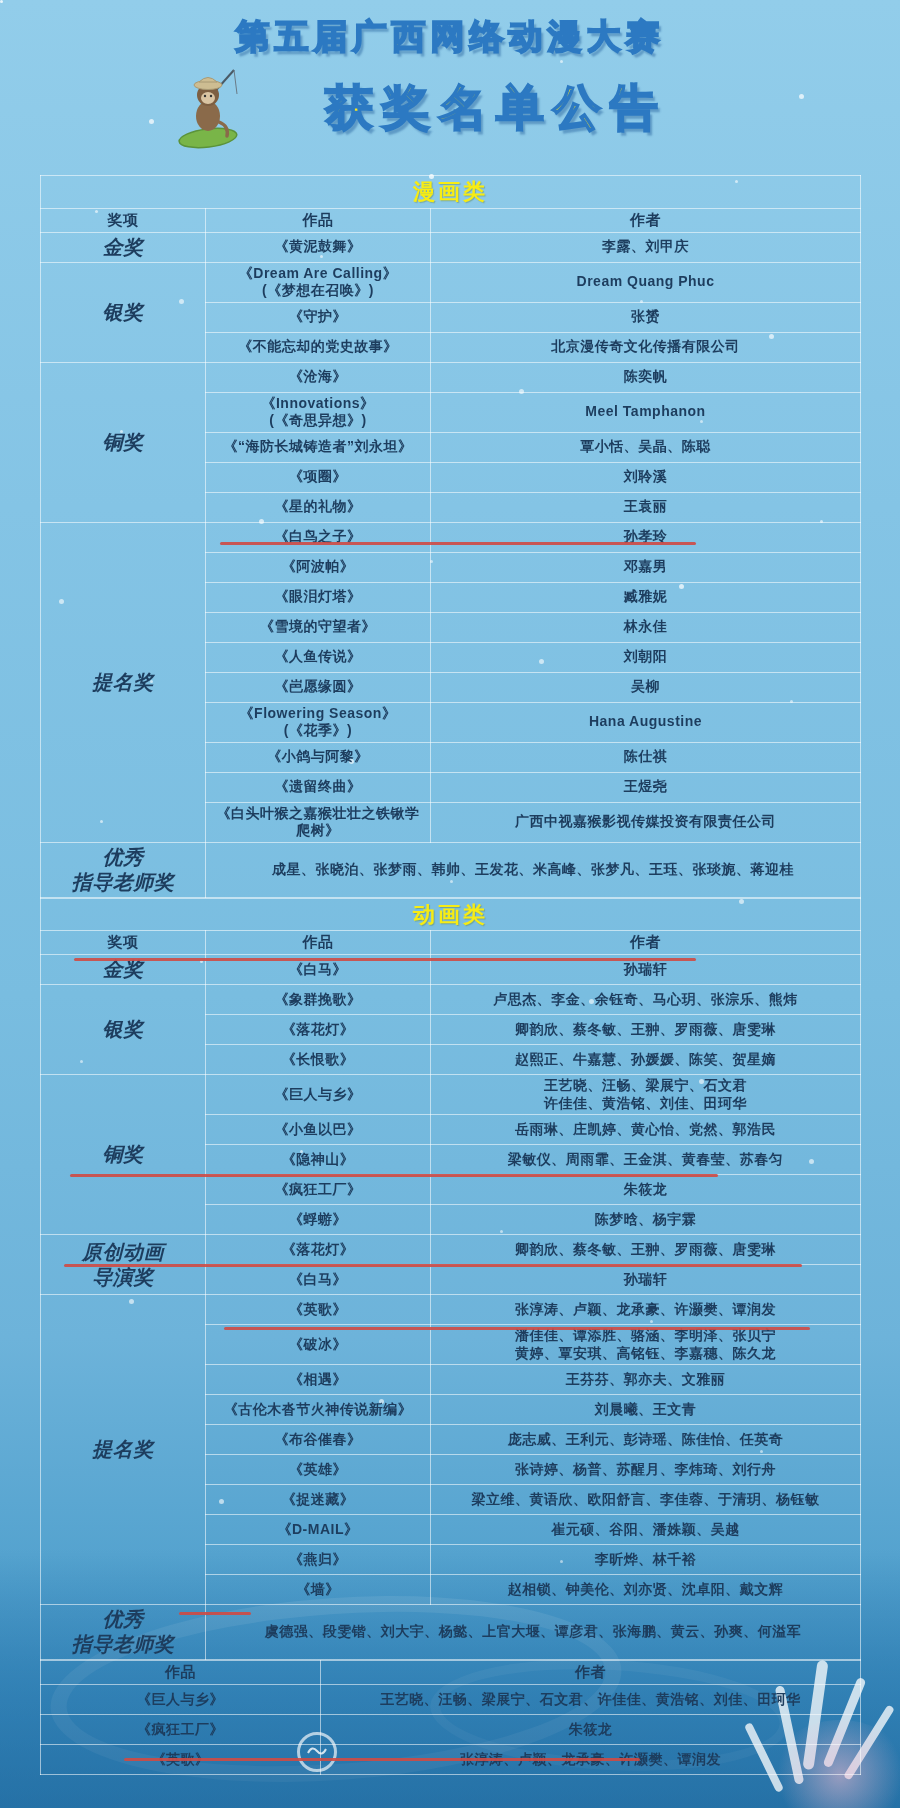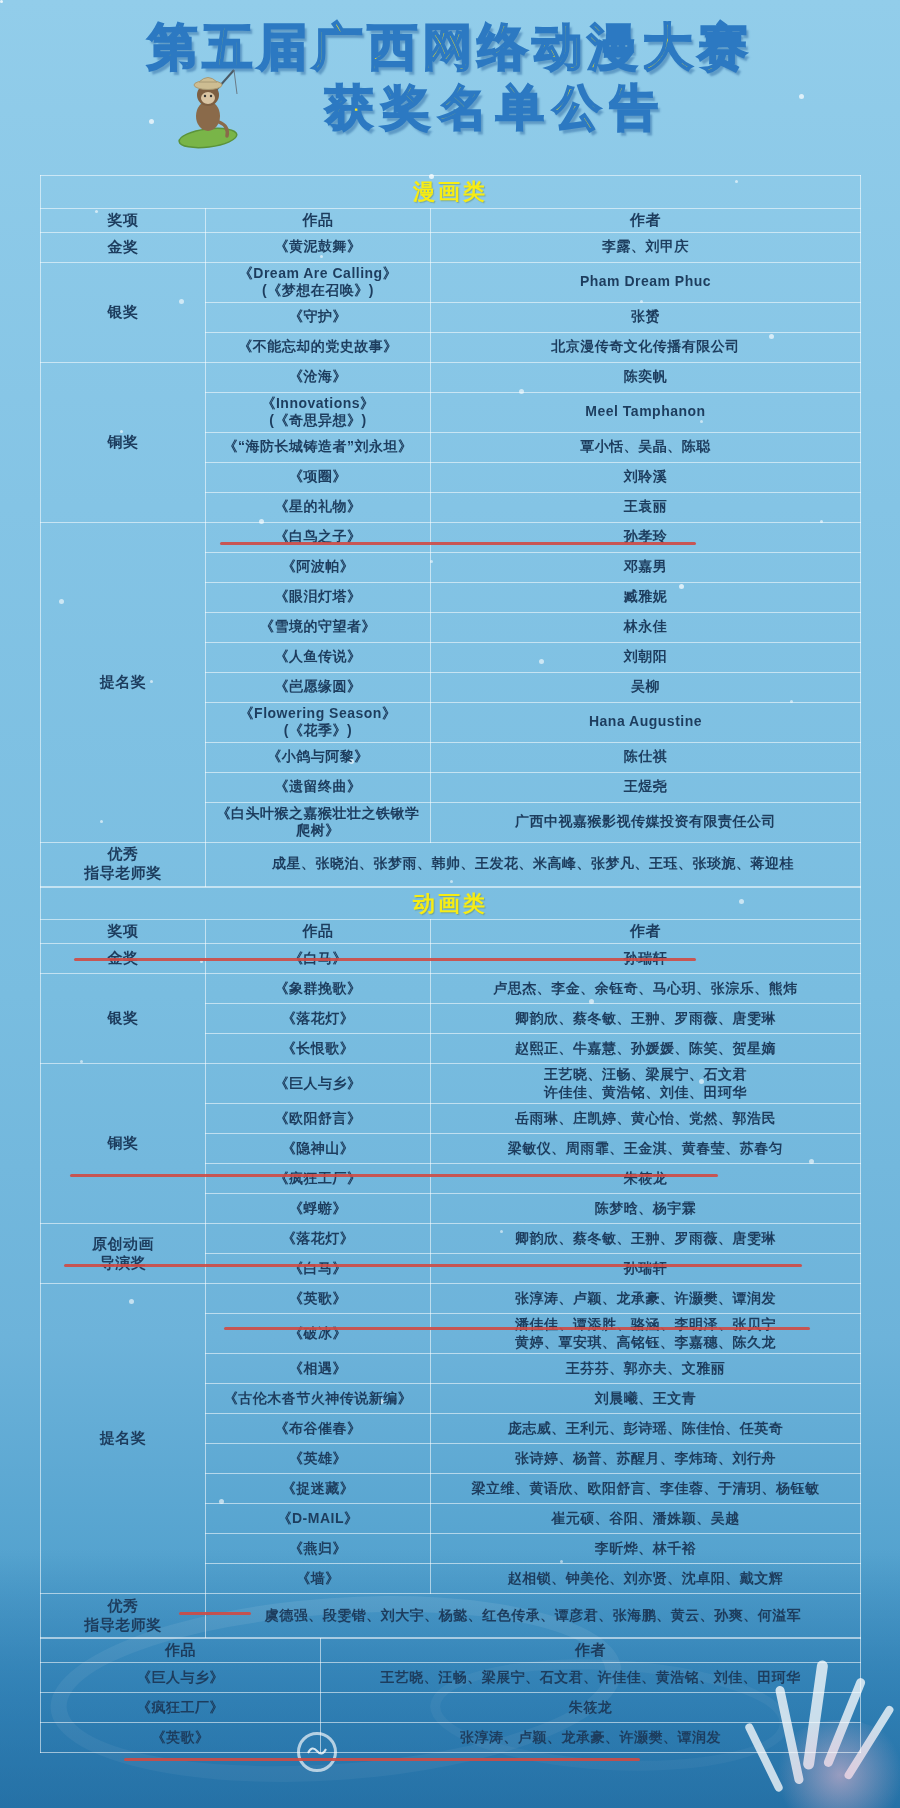--- a/index.html
+++ b/index.html
@@ -43,36 +43,36 @@
   .coral .b4{left:145px;top:60px;width:8px;height:85px;transform:rotate(32deg);}
   .coral .b5{left:40px;top:80px;width:8px;height:75px;transform:rotate(-26deg);}
   .pink-glow{position:absolute;left:770px;top:1720px;width:140px;height:110px;border-radius:50%;
     background:radial-gradient(circle,rgba(243,189,210,.55) 0%,rgba(243,189,210,0) 70%);}
   .watermark{position:absolute;left:297px;top:1732px;width:40px;height:40px;border:3px solid rgba(255,255,255,.65);
     border-radius:50%;box-sizing:border-box;}
   .watermark svg{position:absolute;left:5px;top:5px;}
   
   .title-line{position:absolute;left:0;right:0;text-align:center;font-weight:bold;color:#ffe81a;
     -webkit-text-stroke:2px #2c79c2;text-shadow:3px 4px 2px rgba(35,95,155,.45);}
-  .t1{top:14px;font-size:50px;letter-spacing:5px;}
+  .t1{top:14px;font-size:34px;letter-spacing:5px;}
   .t2{top:76px;font-size:48px;letter-spacing:9px;padding-left:92px;}
   .mascot{position:absolute;left:172px;top:62px;width:74px;height:92px;}
   
   #table-wrap{position:absolute;left:40px;top:175px;width:820px;}
   table.award-table{width:820px;border-collapse:collapse;table-layout:fixed;}
   .award-table td{border:1px solid rgba(255,255,255,.55);text-align:center;vertical-align:middle;
     color:#1d3d5e;font-size:14px;font-weight:600;white-space:pre-line;line-height:1.25;padding:2px 4px;letter-spacing:.5px;}
   tr{height:30px;}
   tr.tall-row{height:40px;}
   tr.sec-row{height:25px;}
   tr.hdr-row{height:24px;}
   tr.teacher-row{height:44px;}
   td.sec-title{color:#f7ec13;font-size:22px;font-weight:bold;letter-spacing:3px;text-shadow:1px 1px 1px rgba(80,110,40,.35);}
   td.col-hdr{font-size:15px;}
-  td.award-cell{font-size:15px;}
+  td.award-cell{font-size:20px;font-style:italic;}
   .red-underline{position:absolute;height:3px;background:#cf4a44;border-radius:2px;opacity:.9;}
 </style>
 </head>
 <body>
 
 <div class="snow"></div>
 <div class="swirl"></div>
 <div class="swirl2"></div>
 <div class="sea-band"></div>
 <div class="coral">
@@ -123,21 +123,21 @@
         </tr>
         <tr>
           <td class="award-cell" rowspan="1">金奖</td>
           <td class="work-cell">《黄泥鼓舞》</td>
           <td class="authors-cell">李露、刘甲庆</td>
         </tr>
         <tr class="tall-row">
           <td class="award-cell" rowspan="3">银奖</td>
           <td class="work-cell">《Dream Are Calling》
 (《梦想在召唤》)</td>
-          <td class="authors-cell">Pham Dream Phuc</td>
+          <td class="authors-cell">Dream Quang Phuc</td>
         </tr>
         <tr>
           <td class="work-cell">《守护》</td>
           <td class="authors-cell">张赟</td>
         </tr>
         <tr>
           <td class="work-cell">《不能忘却的党史故事》</td>
           <td class="authors-cell">北京漫传奇文化传播有限公司</td>
         </tr>
         <tr>
@@ -244,21 +244,21 @@
           <td class="work-cell">《长恨歌》</td>
           <td class="authors-cell">赵熙正、牛嘉慧、孙媛媛、陈笑、贺星嫡</td>
         </tr>
         <tr class="tall-row">
           <td class="award-cell" rowspan="5">铜奖</td>
           <td class="work-cell">《巨人与乡》</td>
           <td class="authors-cell">王艺晓、汪畅、梁展宁、石文君
 许佳佳、黄浩铭、刘佳、田珂华</td>
         </tr>
         <tr>
-          <td class="work-cell">《欧阳舒言》</td>
+          <td class="work-cell">《小鱼以巴》</td>
           <td class="authors-cell">岳雨琳、庄凯婷、黄心怡、党然、郭浩民</td>
         </tr>
         <tr>
           <td class="work-cell">《隐神山》</td>
           <td class="authors-cell">梁敏仪、周雨霏、王金淇、黄春莹、苏春匀</td>
         </tr>
         <tr>
           <td class="work-cell">《疯狂工厂》</td>
           <td class="authors-cell">朱筱龙</td>
         </tr>
@@ -314,21 +314,21 @@
           <td class="work-cell">《燕归》</td>
           <td class="authors-cell">李昕烨、林千裕</td>
         </tr>
         <tr>
           <td class="work-cell">《墙》</td>
           <td class="authors-cell">赵相锁、钟美伦、刘亦贤、沈卓阳、戴文辉</td>
         </tr>
         <tr class="teacher-row">
           <td class="award-cell">优秀
 指导老师奖</td>
-          <td class="teacher-cell" colspan="2">虞德强、段雯锴、刘大宇、杨懿、红色传承、谭彦君、张海鹏、黄云、孙爽、何溢军</td>
+          <td class="teacher-cell" colspan="2">虞德强、段雯锴、刘大宇、杨懿、上官大堰、谭彦君、张海鹏、黄云、孙爽、何溢军</td>
         </tr>
       </tbody>
     </table>
     <table class="award-table">
       <colgroup>
         <col style="width: 280px;">
         <col style="width: 540px;">
       </colgroup>
       <tbody>
         <tr class="hdr-row">

